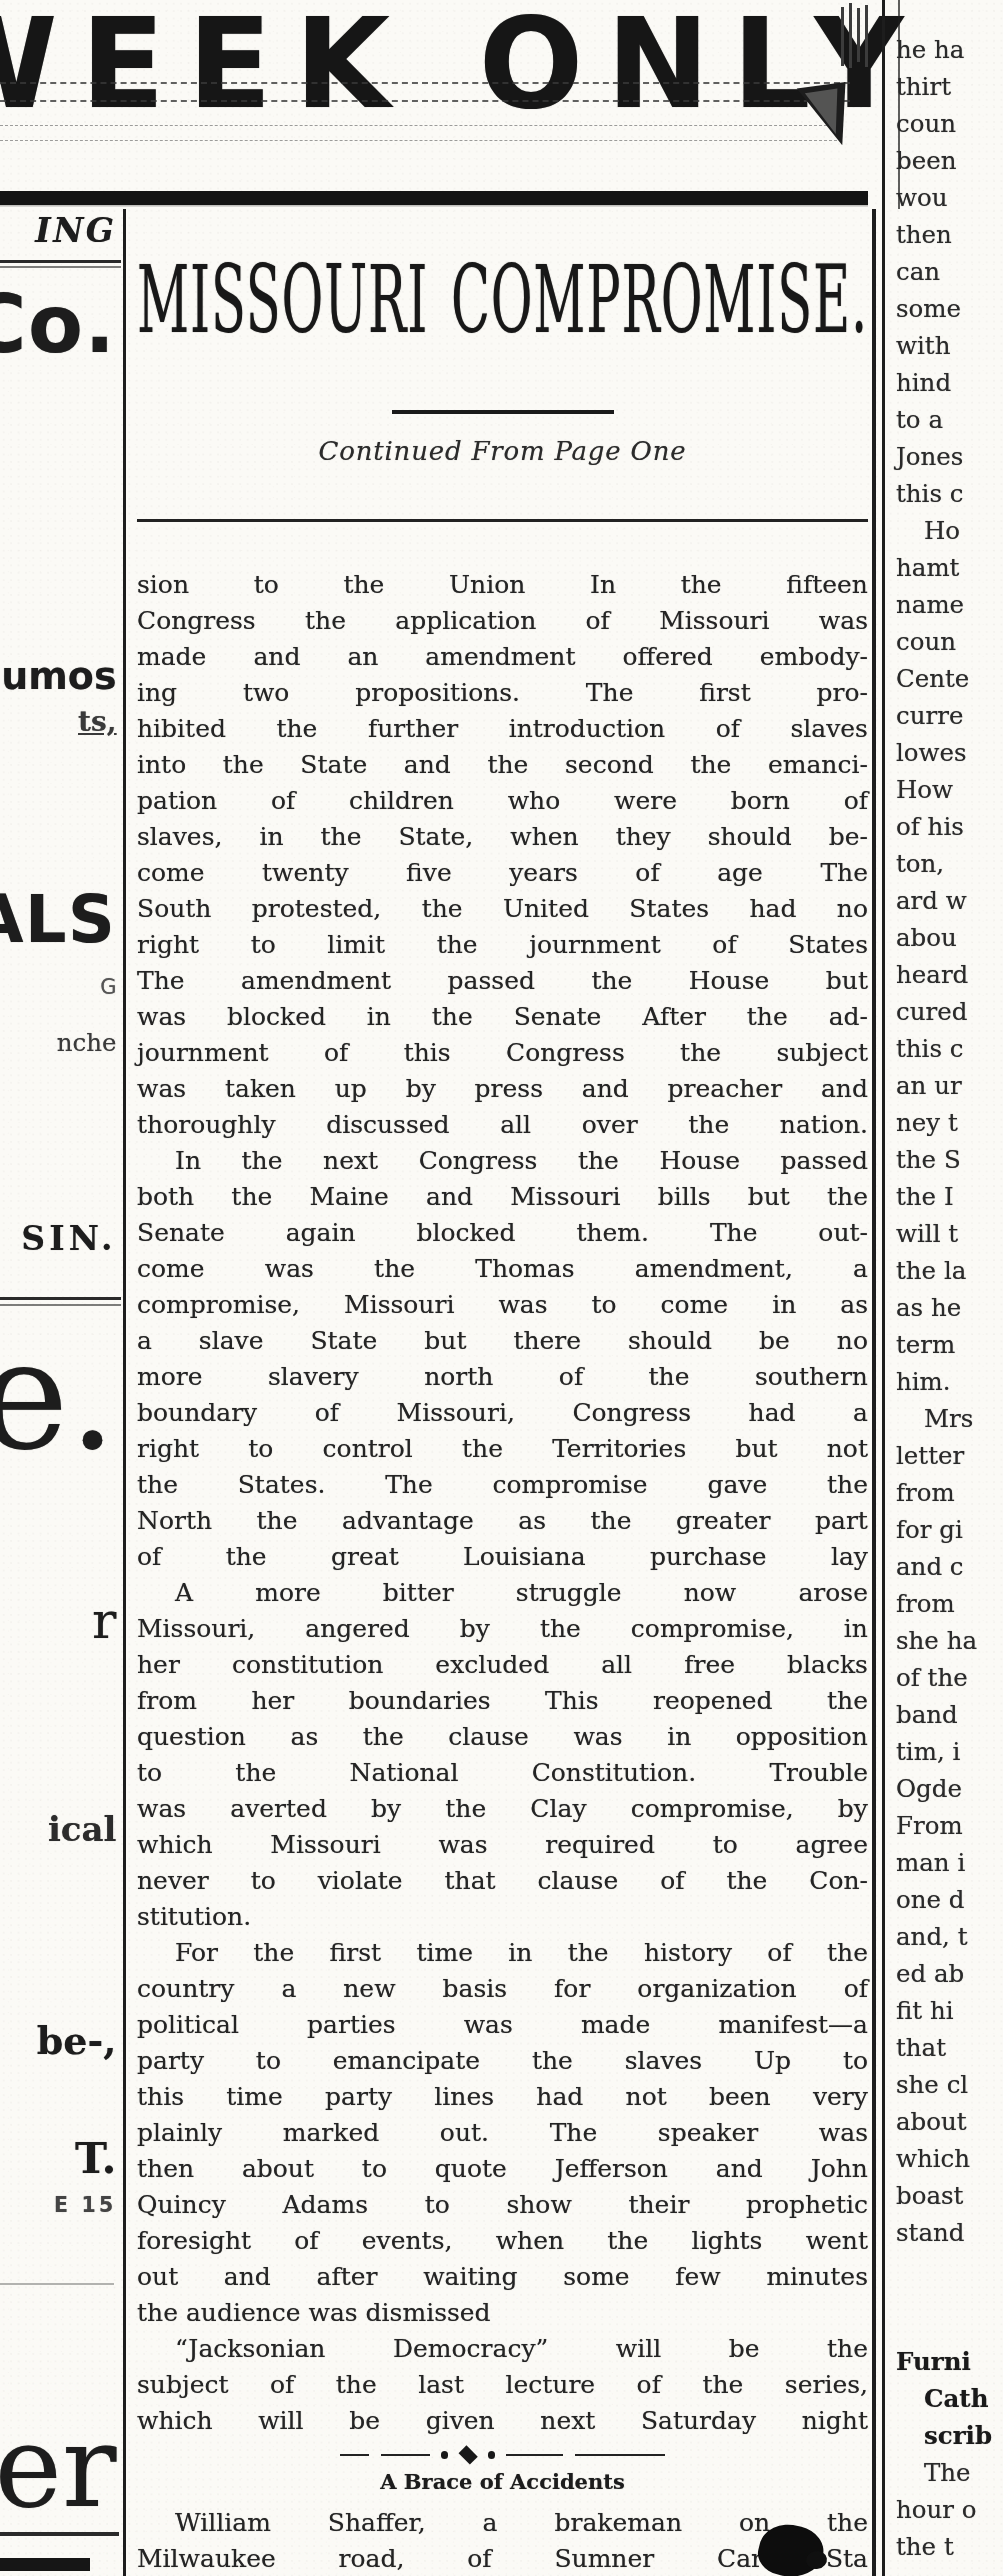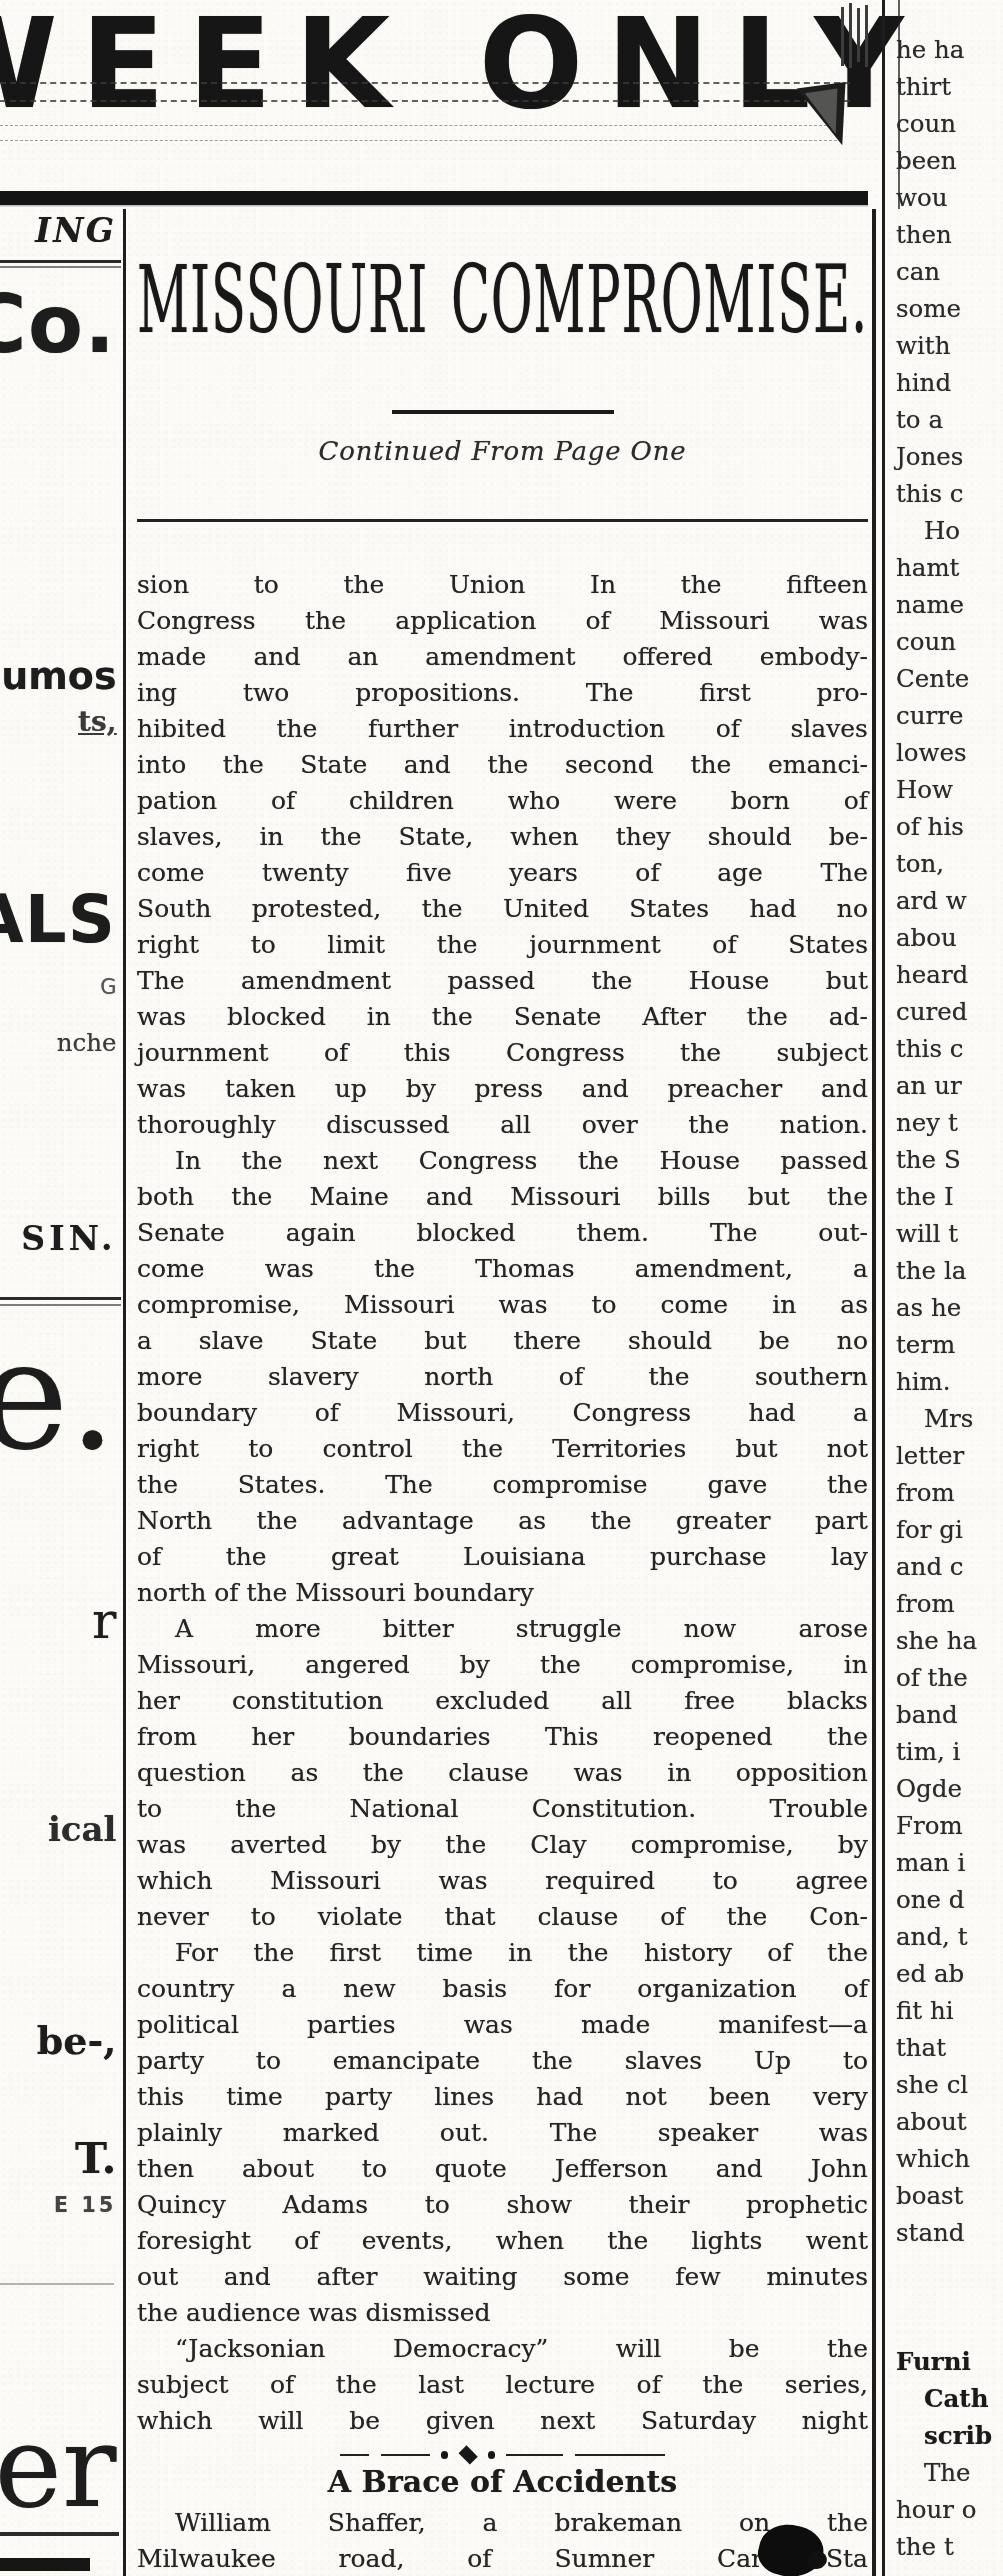--- a/index.html
+++ b/index.html
@@ -79,21 +79,21 @@
   .bodyline{
     font-size:25px;line-height:36px;height:36px;white-space:nowrap;color:#242424;
   }
   .bodyline.just{display:flex;justify-content:space-between;}
   .bodyline.indent{padding-left:38px;}
   #ornament{display:flex;align-items:center;justify-content:center;gap:11.4px;margin-top:9.8px;height:13px;}
   .orn-dash{height:2.5px;background:#222;}
   .orn-dot{width:7.4px;height:7.4px;border-radius:50%;background:#181818;}
   .orn-diamond{width:16.4px;height:16.4px;background:#181818;transform:rotate(45deg) scaleY(.7);}
   #subhead{
-    margin-top:4.9px;text-align:center;font-weight:bold;font-size:30px;line-height:31px;color:#1c1c1c;
+    margin-top:4.9px;text-align:center;font-weight:bold;font-size:21px;line-height:31px;color:#1c1c1c;
   }
   #ink-blot{
     position:absolute;left:759px;top:2525px;width:64px;height:52px;
     background:#0d0d0d;border-radius:54% 46% 60% 40%;transform:rotate(14deg);
   }
   #ink-blot-2{
     position:absolute;left:806px;top:2551px;width:21px;height:18px;
     background:#101010;border-radius:50%;transform:rotate(-10deg);
   }
 
@@ -408,21 +408,20 @@
           <span>part</span>
         </div>
         <div class="bodyline just">
           <span>of</span>
           <span>the</span>
           <span>great</span>
           <span>Louisiana</span>
           <span>purchase</span>
           <span>lay</span>
         </div>
-        <div class="bodyline">north of the Missouri boundary</div>
         <div class="bodyline just indent">
           <span>A</span>
           <span>more</span>
           <span>bitter</span>
           <span>struggle</span>
           <span>now</span>
           <span>arose</span>
         </div>
         <div class="bodyline just">
           <span>Missouri,</span>
@@ -484,20 +483,21 @@
         <div class="bodyline just">
           <span>never</span>
           <span>to</span>
           <span>violate</span>
           <span>that</span>
           <span>clause</span>
           <span>of</span>
           <span>the</span>
           <span>Con-</span>
         </div>
+        <div class="bodyline">stitution.</div>
         <div class="bodyline just indent">
           <span>For</span>
           <span>the</span>
           <span>first</span>
           <span>time</span>
           <span>in</span>
           <span>the</span>
           <span>history</span>
           <span>of</span>
           <span>the</span>

